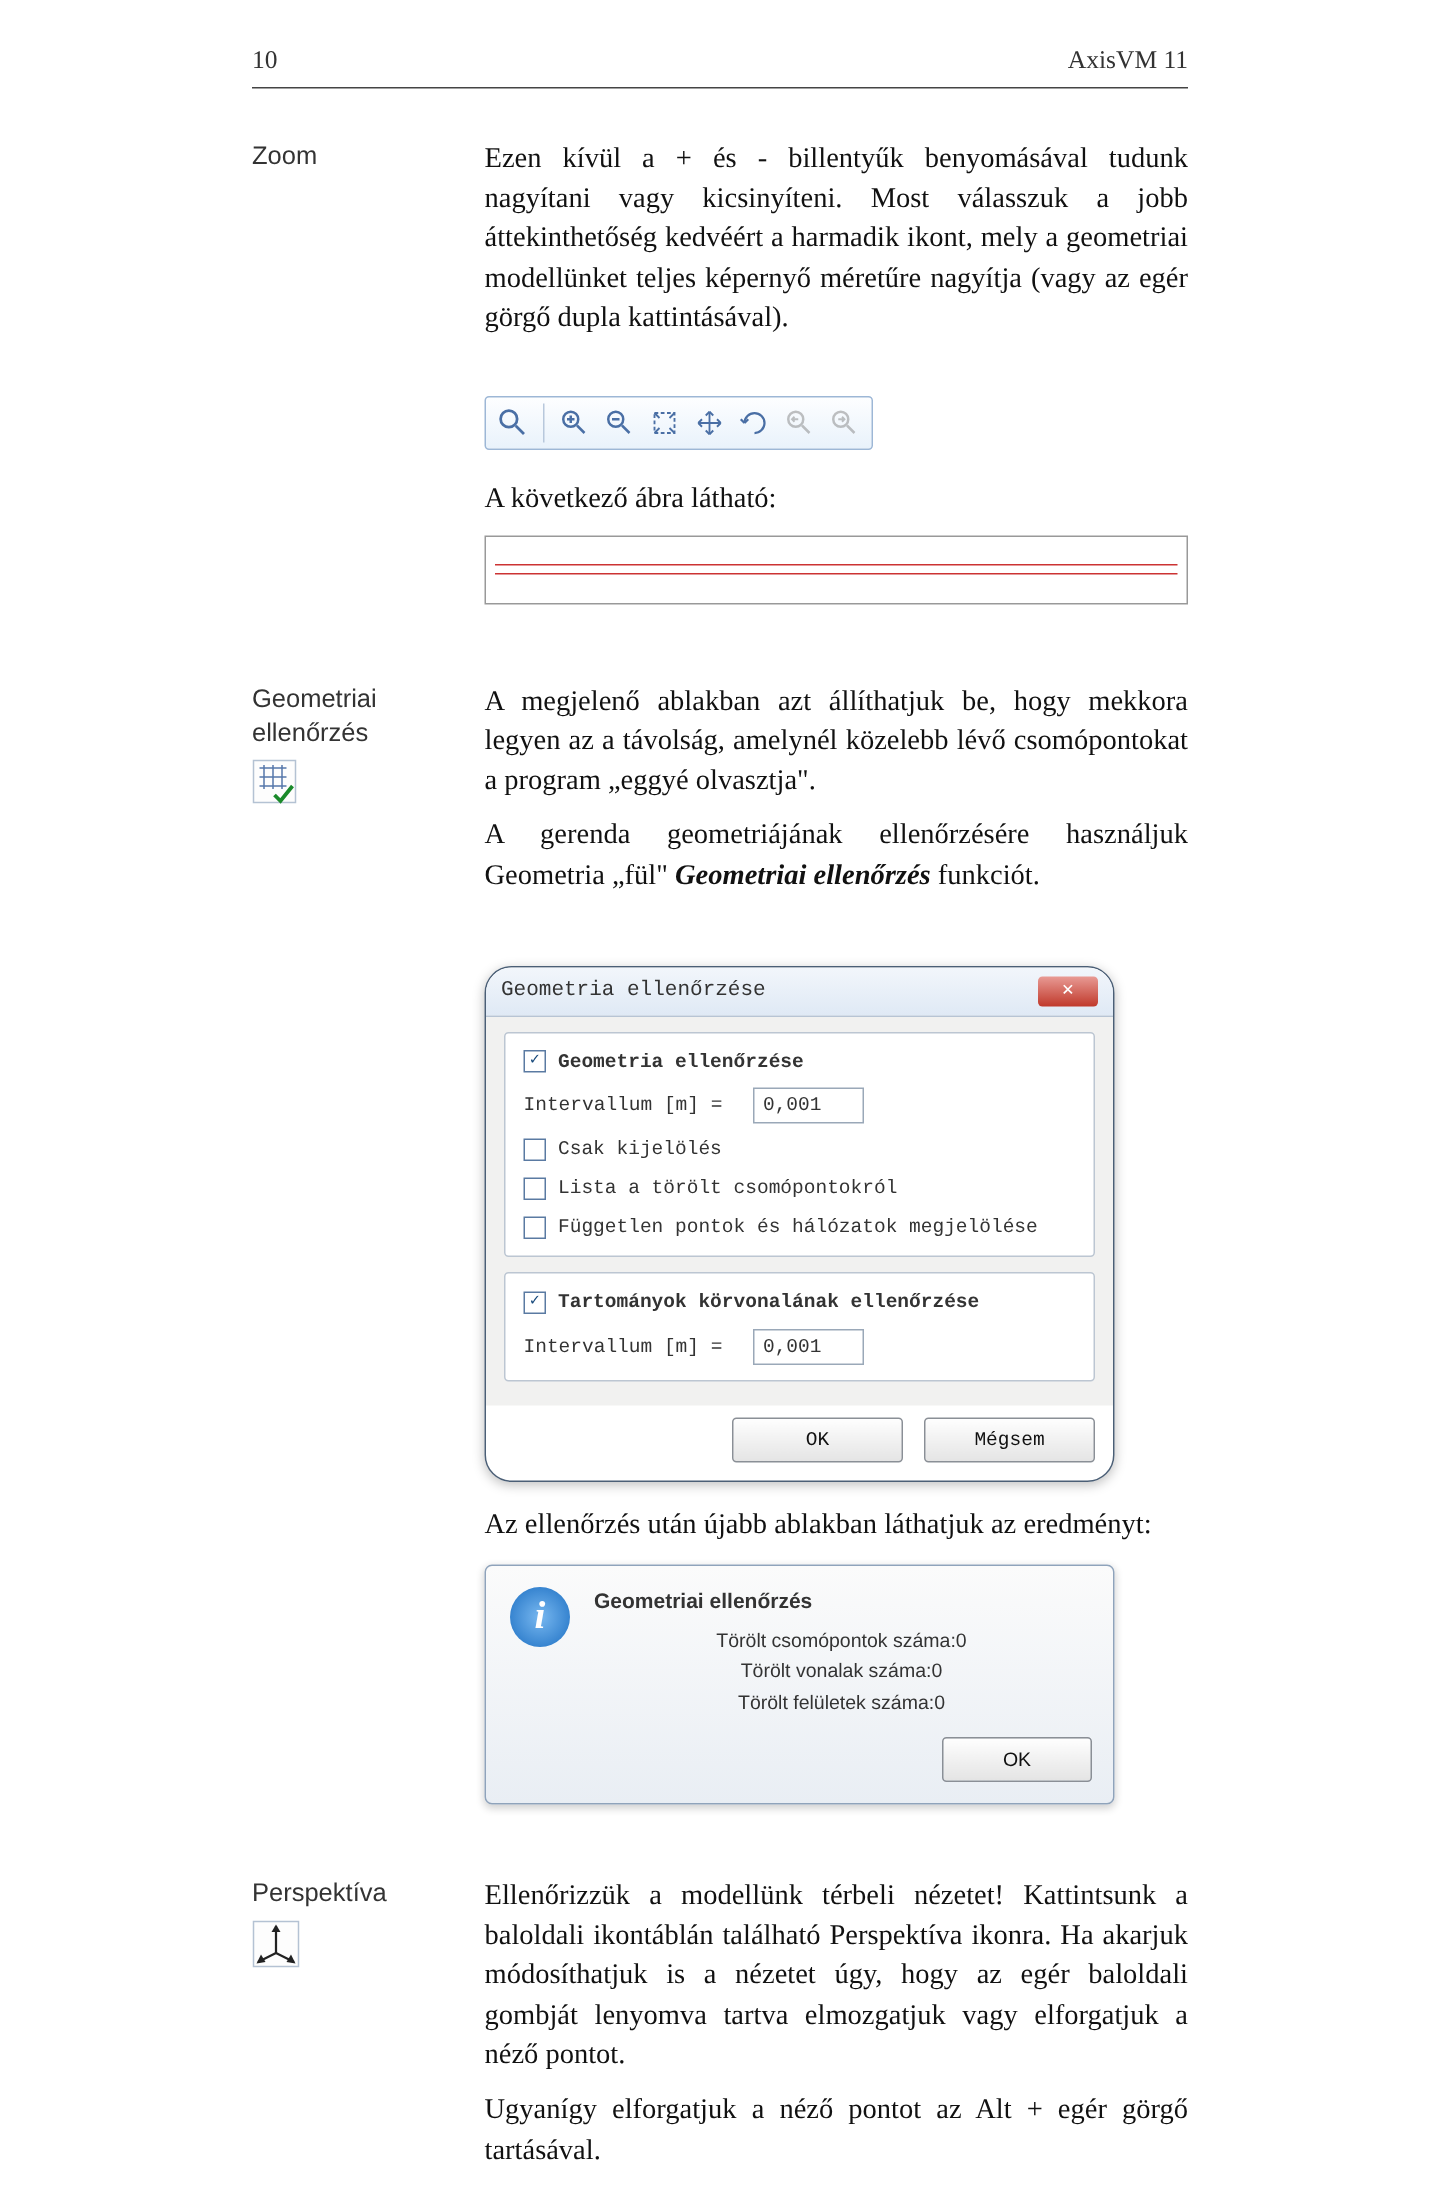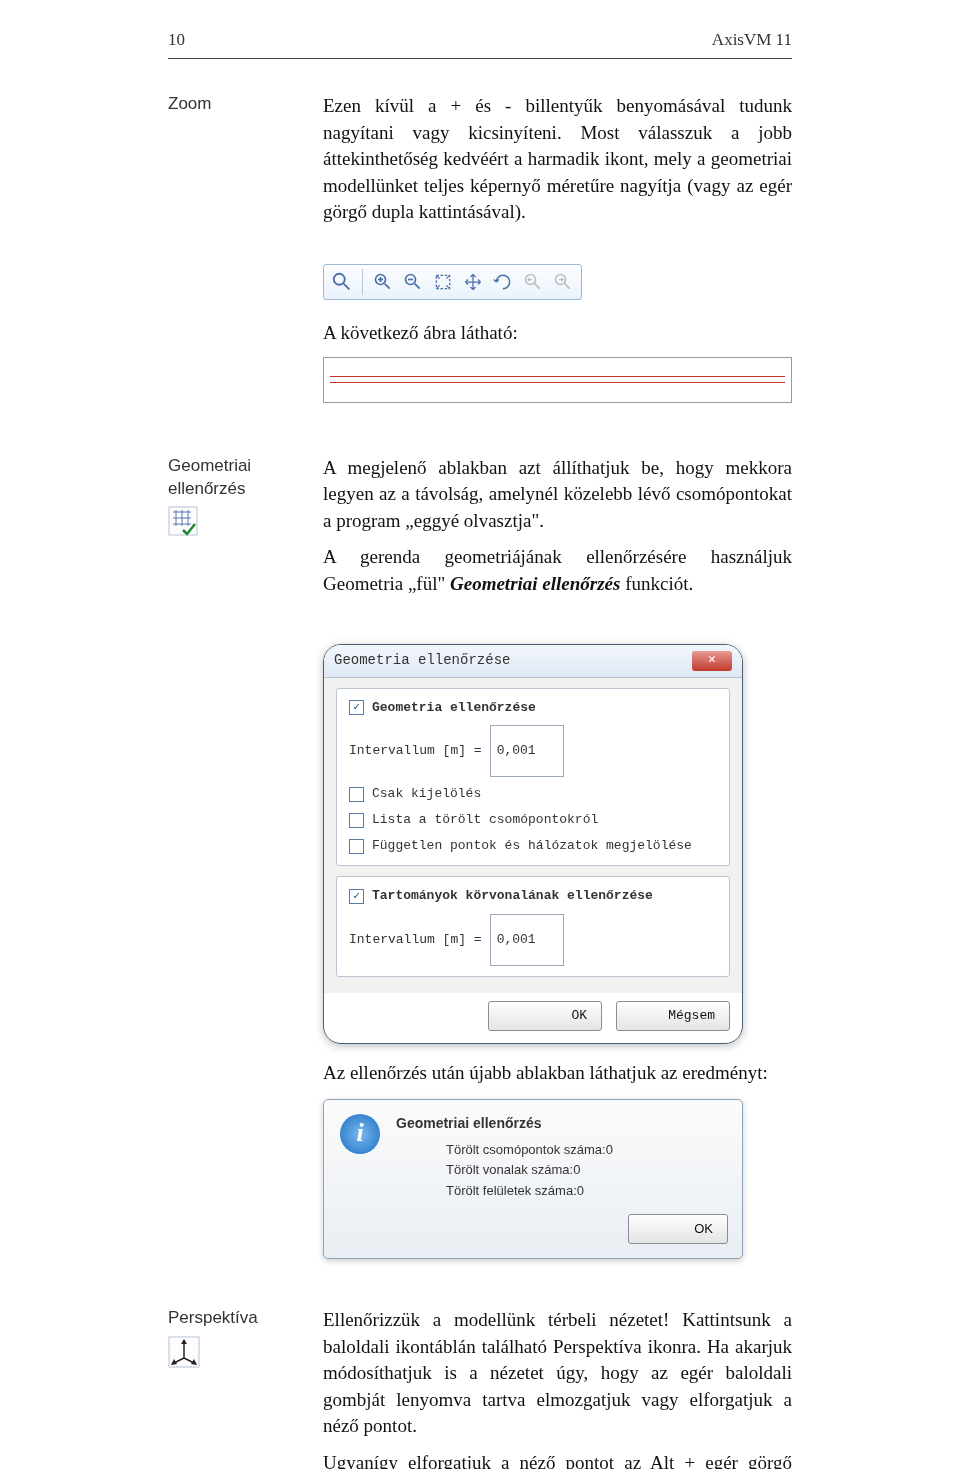--- a/index.html
+++ b/index.html
@@ -144,47 +144,47 @@
   .check.checked::after {
     content: "✓";
     font-size: 11px;
     color: #14477a;
     line-height: 1;
   }
   .bold-label { font-weight: bold; }
   .field-row {
     display: flex;
     align-items: center;
-    gap: 8px;
+    gap: 20px;
     font-size: 13px;
     color:#333;
     margin-bottom: 8px;
   }
   .text-input {
     border: 1px solid #9aa8b8;
     background: #fff;
-    padding: 16px 6px;
+    padding: 2px 6px;
     font-size: 13px;
     width: 60px;
     text-align: left;
   }
   .dialog-actions {
     padding: 8px 12px 12px 12px;
     display: flex;
     justify-content: flex-end;
     gap: 14px;
   }
   .btn {
     min-width: 84px;
     padding: 5px 14px;
     background: linear-gradient(#fefefe,#e4e4e4);
     border: 1px solid #8a8f96;
     border-radius: 3px;
     font-size: 13px;
-    text-align: right;
+    text-align: center;
   }
   .info-dialog {
     width: 418px;
     margin: 12px 0 26px 0;
     border: 1px solid #8fa3bb;
     border-radius: 5px;
     background: linear-gradient(#fbfbfb,#e9eef4);
     font-family: Arial, Helvetica, sans-serif;
     box-shadow: 0 2px 6px rgba(0,0,0,0.2);
     padding-bottom: 10px;
@@ -206,21 +206,21 @@
     font-size: 26px;
     display: flex;
     align-items: center;
     justify-content: center;
     font-weight: bold;
     flex-shrink: 0;
   }
   .info-text { flex:1; }
   .info-title { font-weight: bold; font-size: 14px; color:#333; margin-bottom:8px; }
   .info-lines { font-size: 13px; color:#333; }
-  .info-line { display:flex; justify-content:flex-start; margin-bottom:2px; max-width:230px; margin-left:auto; margin-right:auto;}
+  .info-line { display:flex; justify-content:center; margin-bottom:2px; max-width:230px; margin-left:auto; margin-right:auto;}
   .info-actions { display:flex; justify-content:flex-end; padding: 4px 14px 4px 14px; }
   .axes-icon-box {
     margin-top: 6px;
     display:inline-block;
   }
 </style>
 </head>
 <body>
 
 <div class="page">

